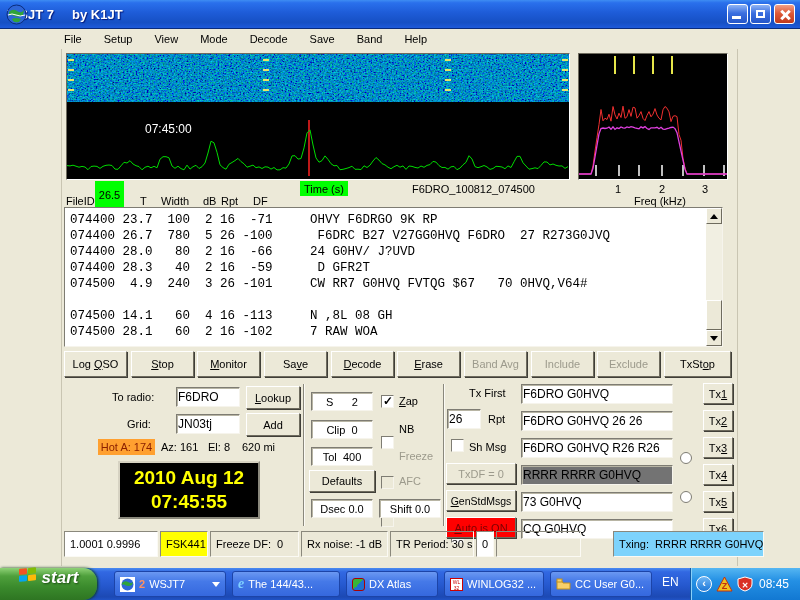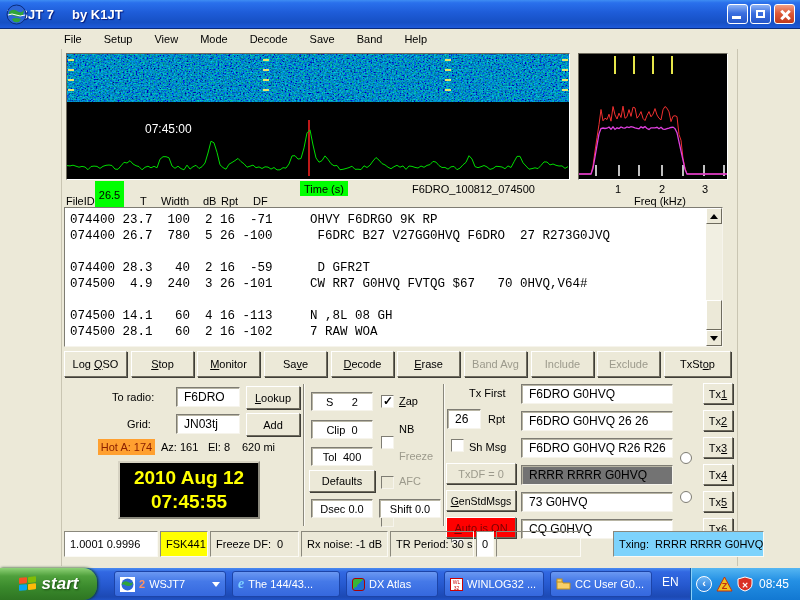--- a/index.html
+++ b/index.html
@@ -21,21 +21,21 @@
 .glyph-x1{transform:rotate(45deg)}.glyph-x2{transform:rotate(-45deg)}
 
 
 .menubar{left:0;top:29px;width:800px;height:20px;background:#ECE9D8;padding-left:53px;display:flex;align-items:center}
 .menuitem{padding:2px 11px;font-size:11px}
 
 
 .btn3d{background:#ECE9D8;border:1px solid;border-color:#FFFFFF #6E6B5E #6E6B5E #FFFFFF;box-shadow:1px 1px 0 #403F38;font-size:11px;text-align:center;display:flex;align-items:center;justify-content:center}
 .sunken{background:#fff;border:1px solid;border-color:#7E7C73 #F6F4EC #F6F4EC #7E7C73;box-shadow:inset 1px 1px 0 #B8B5A4}
 .valbox{font-size:11px;display:flex;align-items:center;justify-content:center;white-space:pre}
-.field{font-size:12px;display:flex;align-items:center;padding-left:7px;white-space:pre}
+.field{font-size:12px;display:flex;align-items:center;padding-left:1px;white-space:pre}
 .chk{width:13px;height:13px;background:#fff;border:1px solid;border-color:#7E7C73 #F6F4EC #F6F4EC #7E7C73;position:relative}
 .chk.checked::after{content:"✓";position:absolute;left:1px;top:-2px;font-size:12px;font-weight:bold}
 .chk.off{background:#ECE9D8}
 .radio{width:12px;height:12px;border-radius:50%;background:#fff;border:1px solid #7E7C73;position:relative}
 .radio.sel::after{content:"";position:absolute;left:3px;top:3px;width:4px;height:4px;border-radius:50%;background:#000}
 .chip{display:flex;align-items:center;justify-content:center;font-size:11px}
 
 
 .blackpanel{background:#000;border:1px solid;border-color:#6E6B5E #FFFFFF #FFFFFF #6E6B5E}
 .ydash{position:absolute;width:6px;height:2px;background:#E6E66A}
@@ -56,21 +56,21 @@
 
 
 .vgroove{position:absolute;width:2px;background:#8A887C;border-right:1px solid #FBFAF4}
 
 
 .clockbox{background:#000;border:2px solid;border-color:#D6D2C2 #8A887C #8A887C #D6D2C2;display:flex;flex-direction:column;align-items:center;justify-content:center}
 .clocktext{color:#FFFF00;font-weight:bold;font-size:19px;line-height:24px;white-space:pre}
 
 
 .taskbar{left:0;top:568px;width:800px;height:32px;background:linear-gradient(180deg,#4A8BF0 0%,#3268E2 12%,#2558CE 55%,#1C49B4 90%,#2153C6 100%)}
-.startbtn{position:absolute;left:0;top:0;width:97px;height:32px;background:linear-gradient(180deg,#8FD277 0%,#4FA03C 25%,#3A8A2C 60%,#2E7522 100%);border-radius:0 14px 14px 0;box-shadow:1px 0 3px #0A3A12;display:flex;align-items:center;justify-content:center;gap:5px}
+.startbtn{position:absolute;left:0;top:0;width:97px;height:32px;background:linear-gradient(180deg,#8FD277 0%,#4FA03C 25%,#3A8A2C 60%,#2E7522 100%);border-radius:0 14px 14px 0;box-shadow:1px 0 3px #0A3A12;display:flex;align-items:flex-start;justify-content:center;gap:5px}
 .startlabel{color:#fff;font-weight:bold;font-style:italic;font-size:17px;text-shadow:1px 1px 2px #1A4A10}
 .winflag{width:18px;height:15px;display:grid;grid-template-columns:8px 8px;grid-template-rows:6px 6px;gap:1px;transform:skewY(-6deg)}
 .winflag span{border-radius:1px}
 .taskbtn{position:absolute;top:3px;height:26px;background:linear-gradient(180deg,#6B98F2 0%,#4579E8 40%,#3568DE 100%);border:1px solid #1C44A8;border-radius:3px;color:#fff;font-size:11px;display:flex;align-items:center;gap:4px;padding:0 5px;overflow:hidden;white-space:nowrap}
 .tray{position:absolute;top:0;left:690px;width:110px;height:32px;background:linear-gradient(180deg,#55B6F2 0%,#2490E4 40%,#1278D2 100%);border-left:1px solid #0E5AA8;box-shadow:inset 1px 0 0 #8AD0F8;display:flex;align-items:center;gap:4px;padding-left:5px}
 .trayclock{color:#fff;font-size:12px;margin-left:2px}
 .enbadge{position:absolute;top:7px;left:662px;color:#fff;font-size:12px}
 .taskarrow{width:0;height:0;border-left:4px solid transparent;border-right:4px solid transparent;border-top:5px solid #fff;margin-left:4px}
 </style>
 </head>
@@ -173,20 +173,21 @@
 <span class="hdr" style="left:140px;top:195px">T</span>
 <span class="hdr" style="left:161px;top:195px">Width</span>
 <span class="hdr" style="left:203px;top:195px">dB</span>
 <span class="hdr" style="left:221px;top:195px">Rpt</span>
 <span class="hdr" style="left:253px;top:195px">DF</span>
 <span class="hdr" style="left:634px;top:195px">Freq (kHz)</span>
 
 <div class="abs decodebox" style="left:64px;top:207px;width:659px;height:140px">
   <div class="drow" style="top:5px">074400 23.7  100  2 16  -71     OHVY F6DRGO 9K RP</div>
   <div class="drow" style="top:21px">074400 26.7  780  5 26 -100      F6DRC B27 V27GG0HVQ F6DRO  27 R273G0JVQ</div>
+  <div class="drow" style="top:37px">074400 28.0   80  2 16  -66     24 G0HV/ J?UVD</div>
   <div class="drow" style="top:53px">074400 28.3   40  2 16  -59      D GFR2T</div>
   <div class="drow" style="top:69px">074500  4.9  240  3 26 -101     CW RR7 G0HVQ FVTQG $67   70 0HVQ,V64#</div>
   <div class="drow" style="top:101px">074500 14.1   60  4 16 -113     N ,8L 08 GH</div>
   <div class="drow" style="top:117px">074500 28.1   60  2 16 -102     7 RAW WOA</div>
   <div class="sbar" style="right:0;top:0;width:16px;height:138px">
     <div class="sbtn" style="top:0">
         <span class="tri-up"></span>
       </div>
     <div class="thumb" style="top:92px;height:30px"></div>
     <div class="sbtn" style="top:122px">

